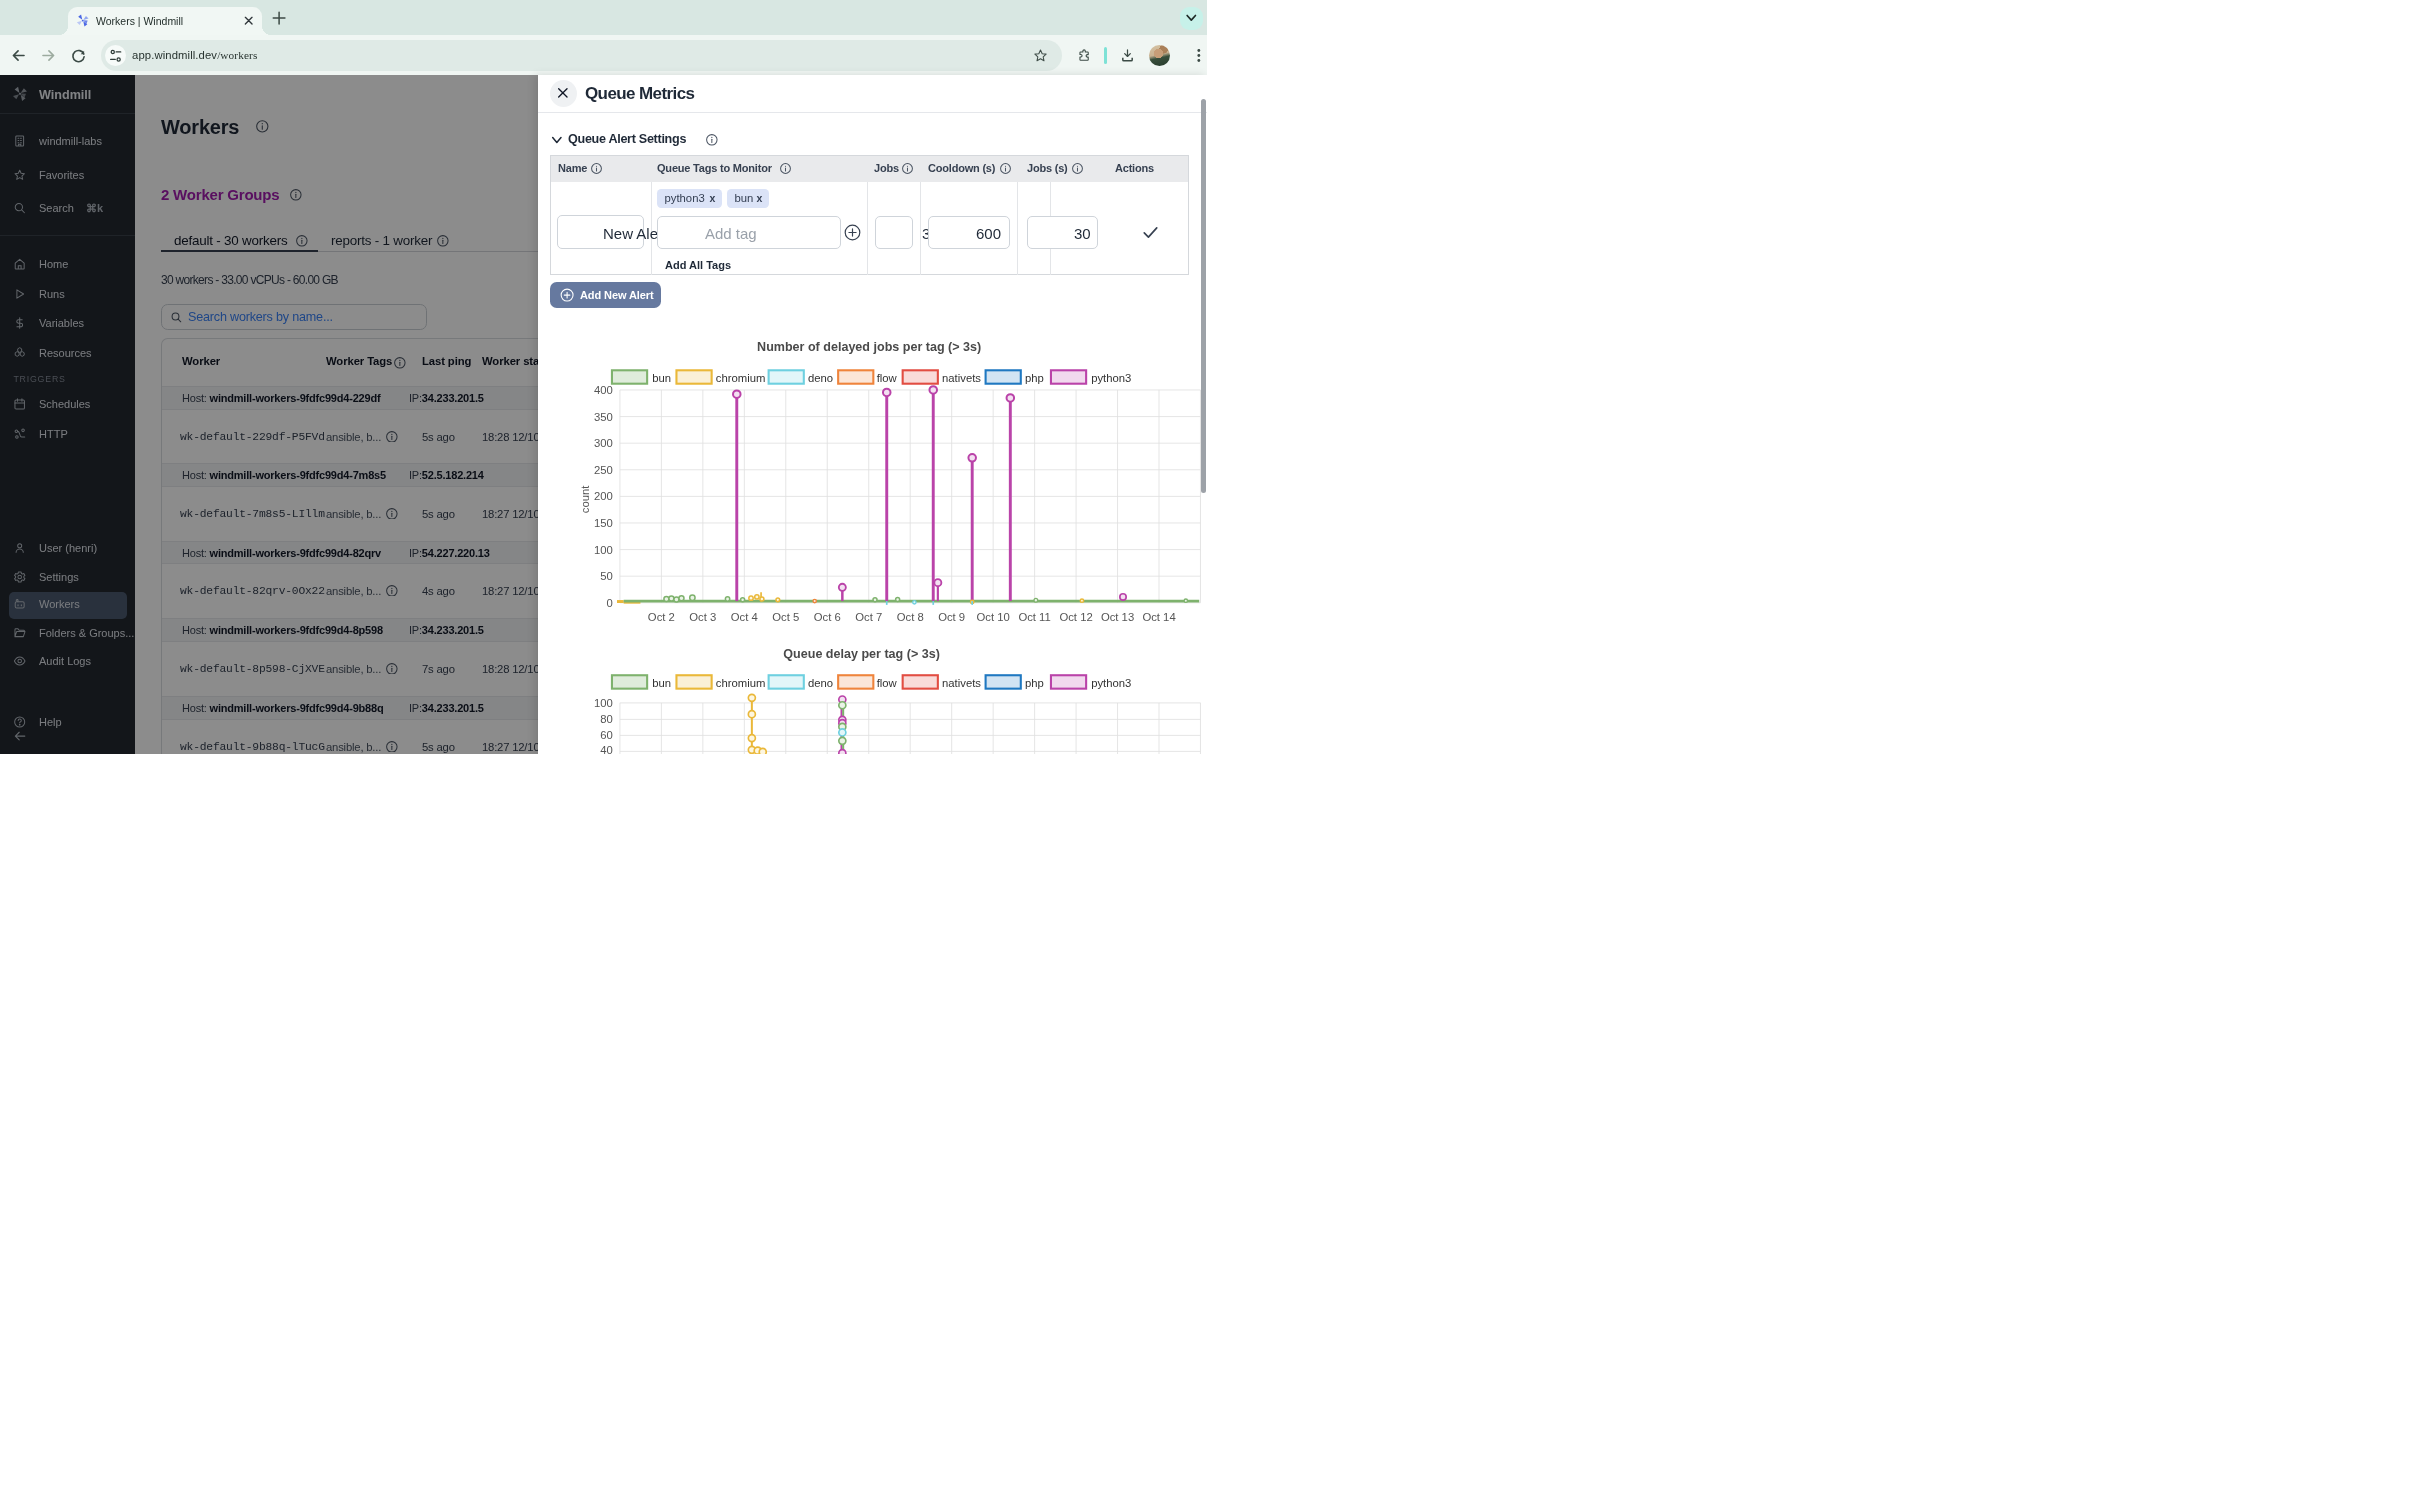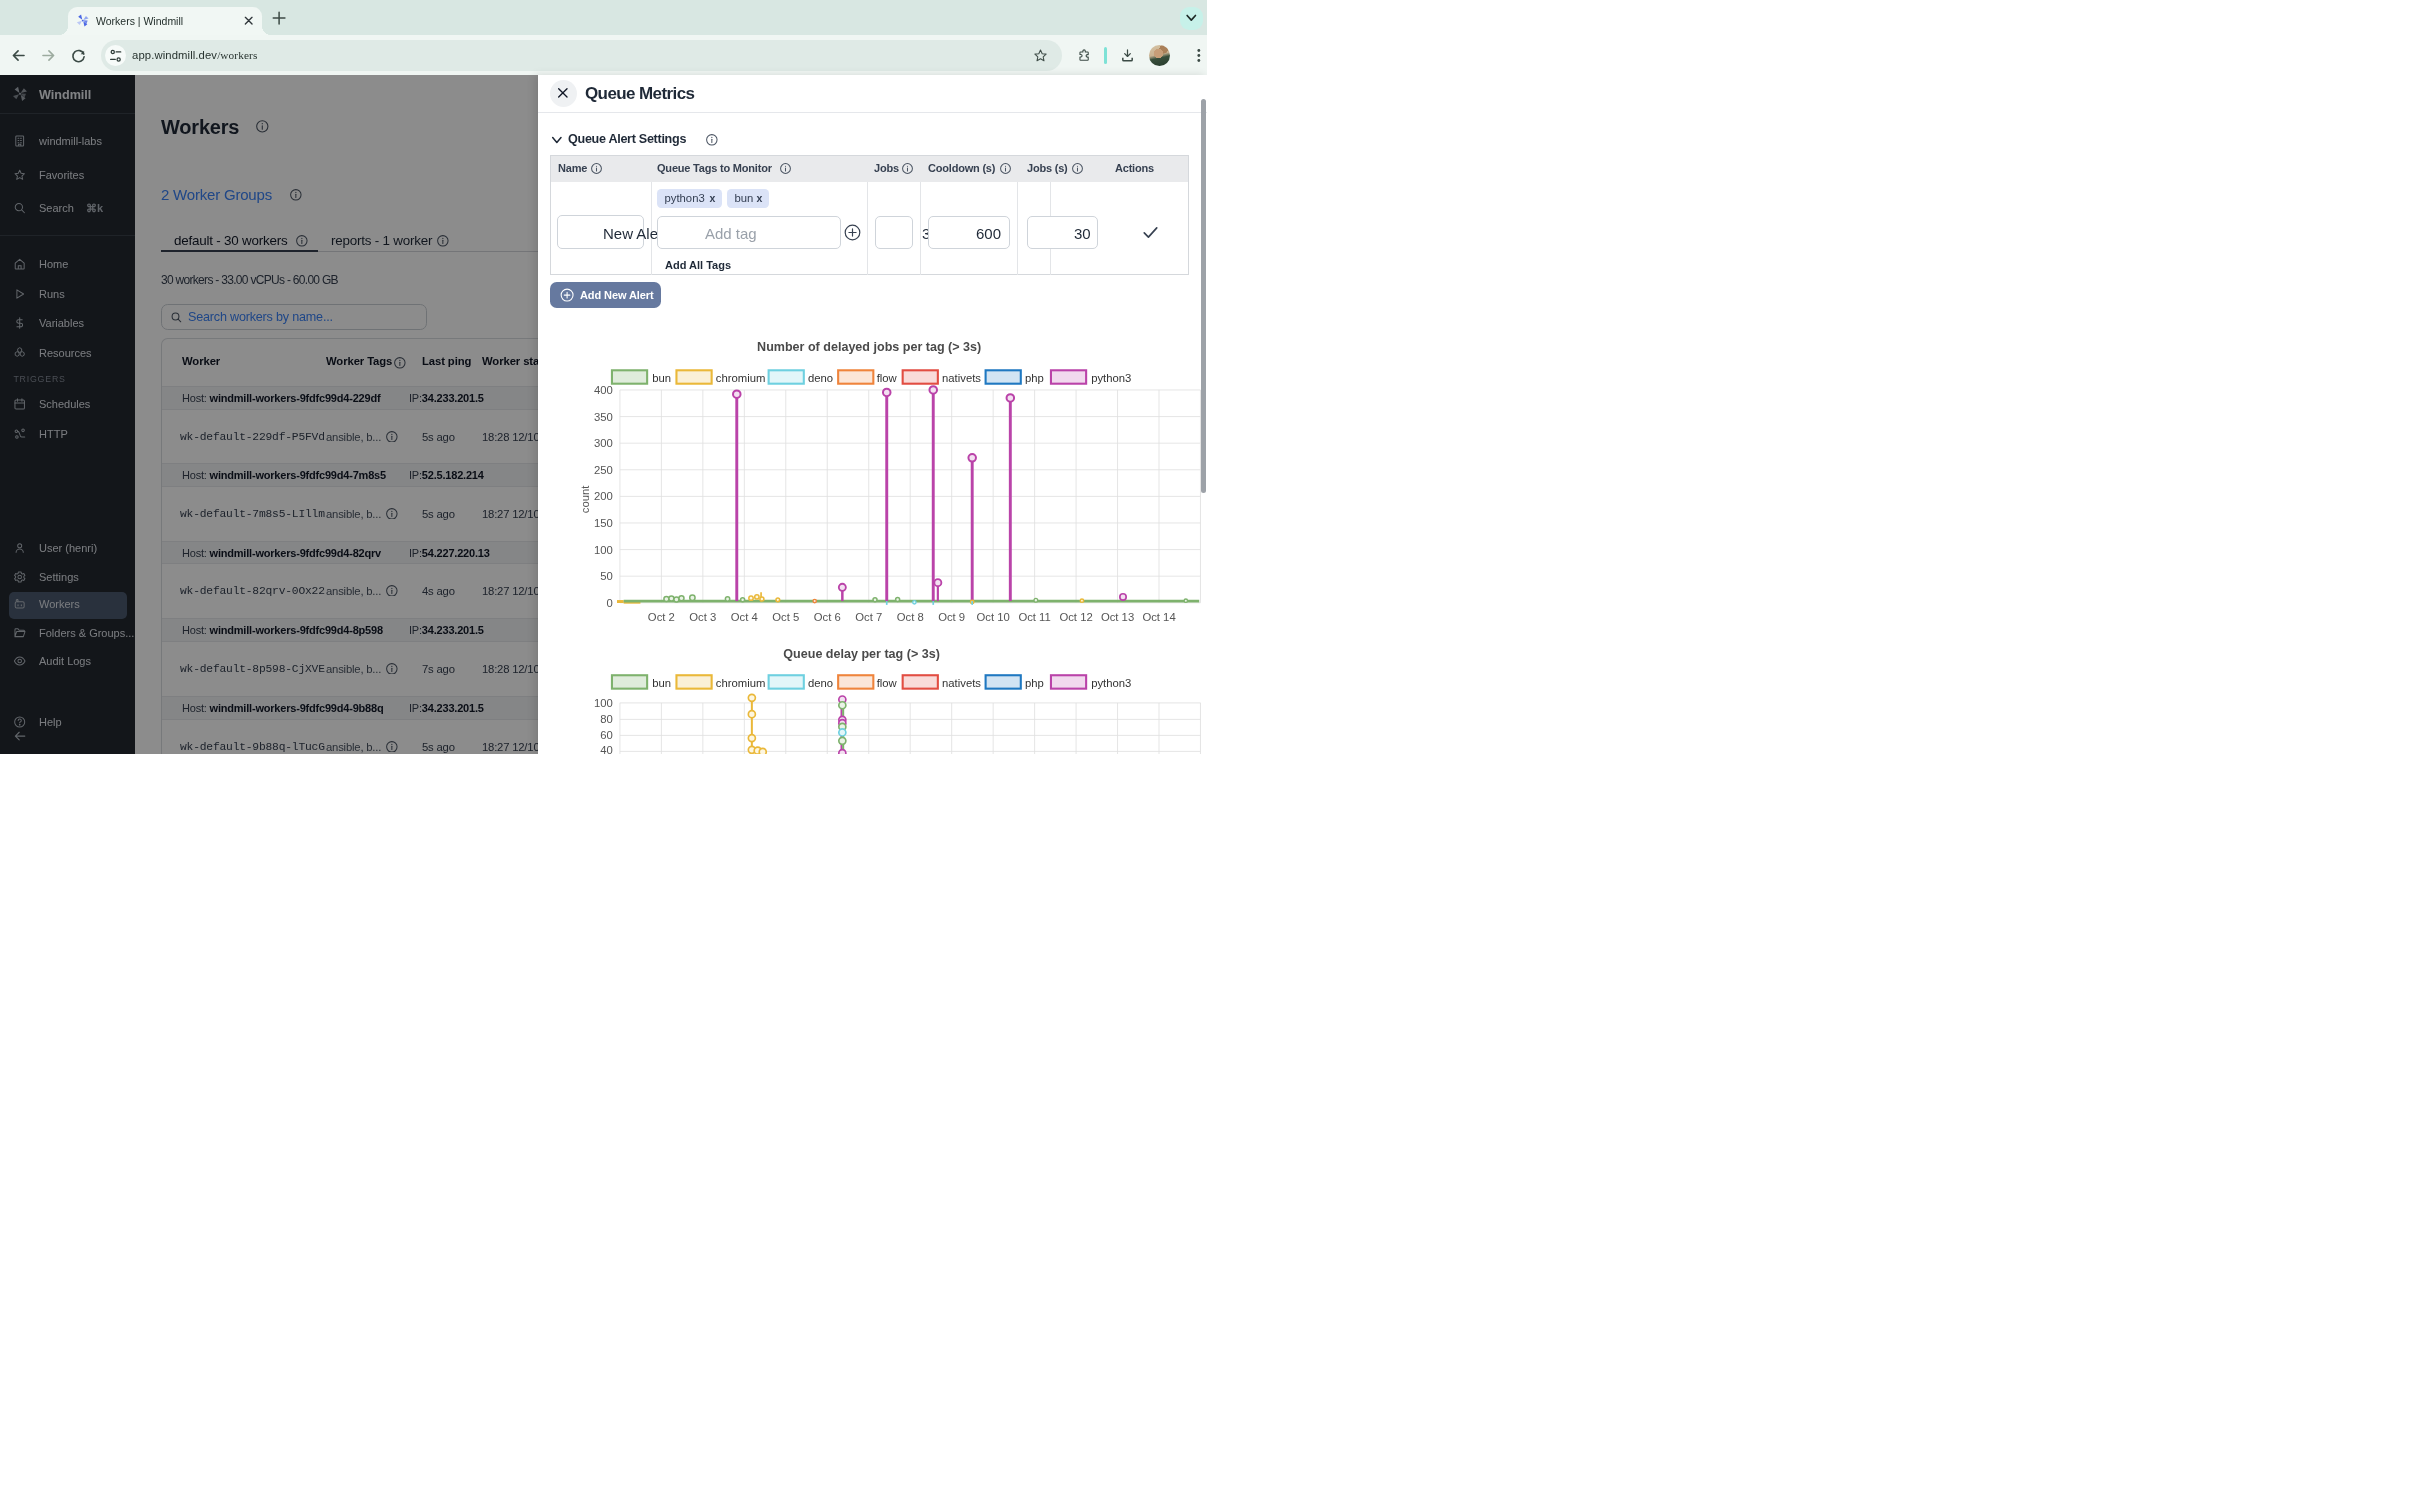--- a/index.html
+++ b/index.html
@@ -142,21 +142,21 @@
 
 <div id="app">
   <div id="main"></div>
   <div id="mainc">
     <span style="position:absolute;left:161px;top:116px;font-size:20px;font-weight:bold;color:#1f2937;letter-spacing:-0.2px">Workers</span>
     <svg class="info" style="left:256px;top:120px" width="12.6" height="12.6" viewBox="0 0 15 15">
         <circle cx="7.5" cy="7.5" r="6.7" fill="none" stroke="#4b5563" stroke-width="1.3"></circle>
         <path d="M7.5 6.8 V11" stroke="#4b5563" stroke-width="1.3" stroke-linecap="round"></path>
         <circle cx="7.5" cy="4.4" r="0.8" fill="#4b5563"></circle>
       </svg>
-    <span style="position:absolute;left:161px;top:186px;font-size:15px;font-weight:normal;color:#3b82f6;letter-spacing:-0.2px">2 Worker Groups</span>
+    <span style="position:absolute;left:161px;top:186px;font-size:15px;font-weight:bold;color:#a21caf;letter-spacing:-0.2px">2 Worker Groups</span>
     <svg class="info" style="left:290px;top:189px" width="11.7" height="11.7" viewBox="0 0 15 15">
         <circle cx="7.5" cy="7.5" r="6.7" fill="none" stroke="#4b5563" stroke-width="1.3"></circle>
         <path d="M7.5 6.8 V11" stroke="#4b5563" stroke-width="1.3" stroke-linecap="round"></path>
         <circle cx="7.5" cy="4.4" r="0.8" fill="#4b5563"></circle>
       </svg>
     <span style="position:absolute;left:174px;top:233px;font-size:13.4px;font-weight:500;color:#111827;letter-spacing:-0.2px">default - 30 workers</span>
     <svg class="info" style="left:296px;top:235px" width="11.7" height="11.7" viewBox="0 0 15 15">
         <circle cx="7.5" cy="7.5" r="6.7" fill="none" stroke="#4b5563" stroke-width="1.3"></circle>
         <path d="M7.5 6.8 V11" stroke="#4b5563" stroke-width="1.3" stroke-linecap="round"></path>
         <circle cx="7.5" cy="4.4" r="0.8" fill="#4b5563"></circle>

